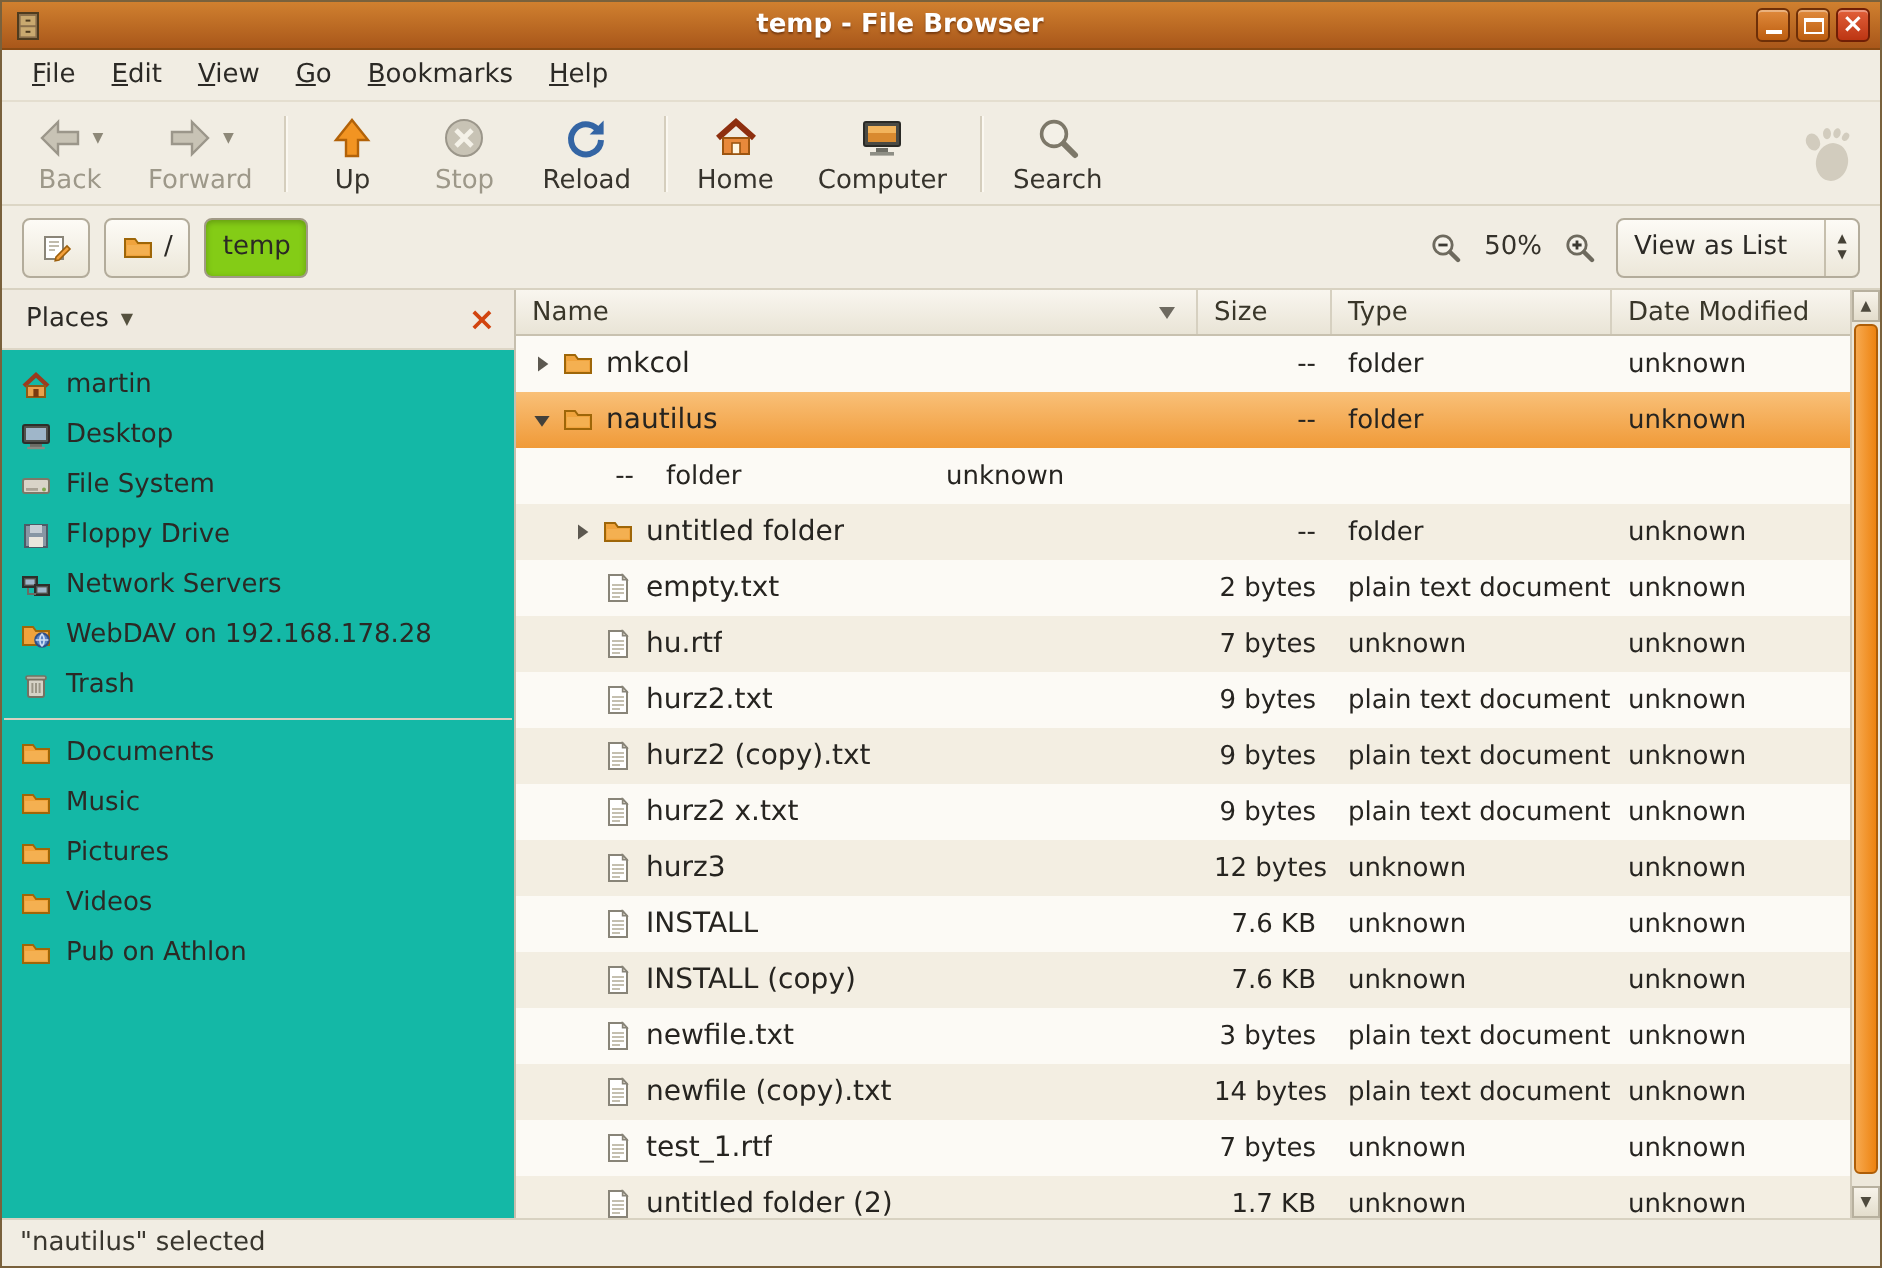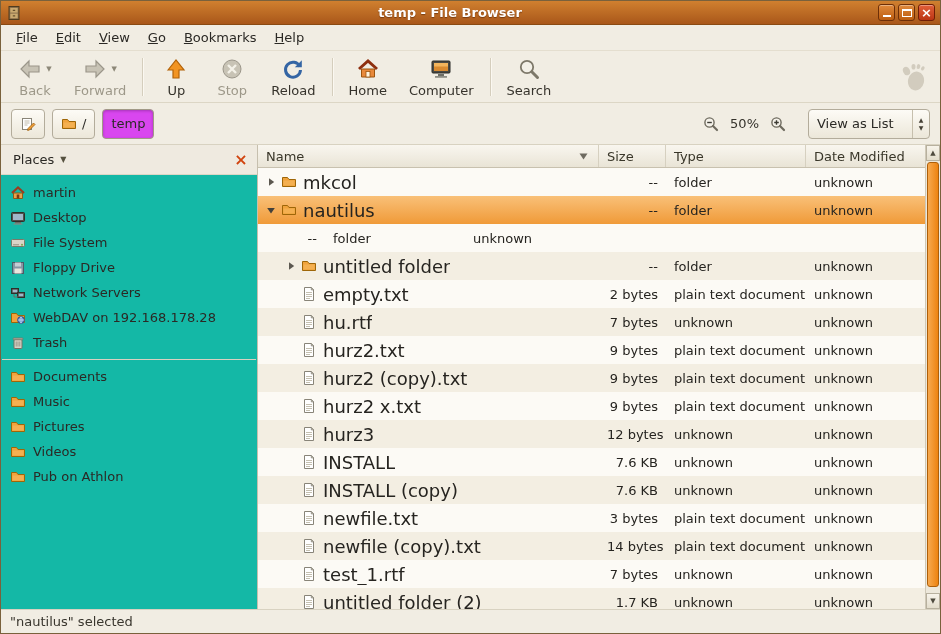--- a/index.html
+++ b/index.html
@@ -38,25 +38,25 @@
   .tool-btn.disabled .tb-label{color:#9D9889}
   .dd-arrow{font-size:7px;color:#8D8878;margin-left:2px}
   .tb-sep{width:1px;height:38px;background:#D5CEBD;box-shadow:1px 0 0 #FBF8F1;margin:0 5px}
   .throbber{margin-left:auto;margin-right:8px;display:flex;align-items:center}
 
   
   .locationbar{height:42px;flex:none;display:flex;align-items:center;gap:7px;padding:0 10px;
                background:#F1EDE3;border-bottom:1px solid #D8D2C1}
   .loc-btn{height:30px;display:flex;align-items:center;gap:5px;padding:0 8px;font-size:13px;
            border:1px solid #B3AC9B;border-radius:4px;background:linear-gradient(#FDFBF6,#ECE7D9)}
-  .loc-btn.pressed{background:#d946ef;box-shadow:inset 0 1px 3px rgba(0,0,0,.25);border-color:#A19A87}
+  .loc-btn.pressed{background:#84cc16;box-shadow:inset 0 1px 3px rgba(0,0,0,.25);border-color:#A19A87}
   .loc-spacer{flex:1}
   .zoom-btn{display:flex;align-items:center;justify-content:center;padding:3px;border-radius:3px}
   .zoom-label{font-size:13px;color:#35322B;margin:0 1px}
-  .combo{height:30px;width:122px;display:flex;align-items:center;margin-left:12px;
+  .combo{height:30px;width:122px;display:flex;align-items:center;margin-left:0;
          border:1px solid #B3AC9B;border-radius:4px;background:linear-gradient(#FDFBF6,#ECE7D9)}
   .combo-label{flex:1;padding-left:8px;font-size:13px;white-space:nowrap;overflow:hidden}
   .combo-arrows{width:17px;align-self:stretch;border-left:1px solid #C6BFAD;display:flex;flex-direction:column;
                 align-items:center;justify-content:center;font-size:6px;line-height:1.3;color:#454136}
 
   
   .main{flex:1;display:flex;min-height:0}
   .sidebar{width:257px;flex:none;display:flex;flex-direction:column;background:#14b8a6;border-right:1px solid #C6BFAE}
   .sidebar-header{height:30px;flex:none;display:flex;align-items:center;padding:0 6px;
                   background:#EFEAE0;border-bottom:1px solid #DDD6C6}
@@ -84,21 +84,21 @@
   .row{height:28px;display:flex;align-items:center;background:#FCFAF5}
   .row.odd{background:#F3EEE2}
   .row.selected{background:linear-gradient(#F9C078,#F09A38)}
   .cell{padding:0 8px;font-size:13px;white-space:nowrap;overflow:hidden;color:#262420}
   .cell-name{width:341px;display:flex;align-items:center;padding:0 2px 0 6px}
   .cell-size{width:67px;text-align:right}
   .cell-type{width:140px}
   .cell-mod{flex:1}
   .expander{width:14px;flex:none;display:flex;align-items:center;justify-content:center}
   .file-icon-box{width:16px;height:16px;flex:none;margin:0 6px 0 3px;display:flex;align-items:center}
-  .name-label{font-size:18px;overflow:hidden;text-overflow:ellipsis}
+  .name-label{font-size:14px;overflow:hidden;text-overflow:ellipsis}
 
   
   .vscroll{width:15px;flex:none;display:flex;flex-direction:column;background:#EDE8DB;border-left:1px solid #CFC8B7}
   .scroll-btn{height:16px;flex:none;display:flex;align-items:center;justify-content:center;font-size:7px;color:#4E4A3E;
               background:linear-gradient(#F7F3EA,#E3DDCC);border:1px solid #B7B09E}
   .scroll-track{flex:1;position:relative}
   .scroll-thumb{position:absolute;left:1px;right:1px;top:1px;bottom:6px;border-radius:3px;
                 background:linear-gradient(90deg,#F7A94F,#ED8310);border:1px solid #AE5E08}
 
   

